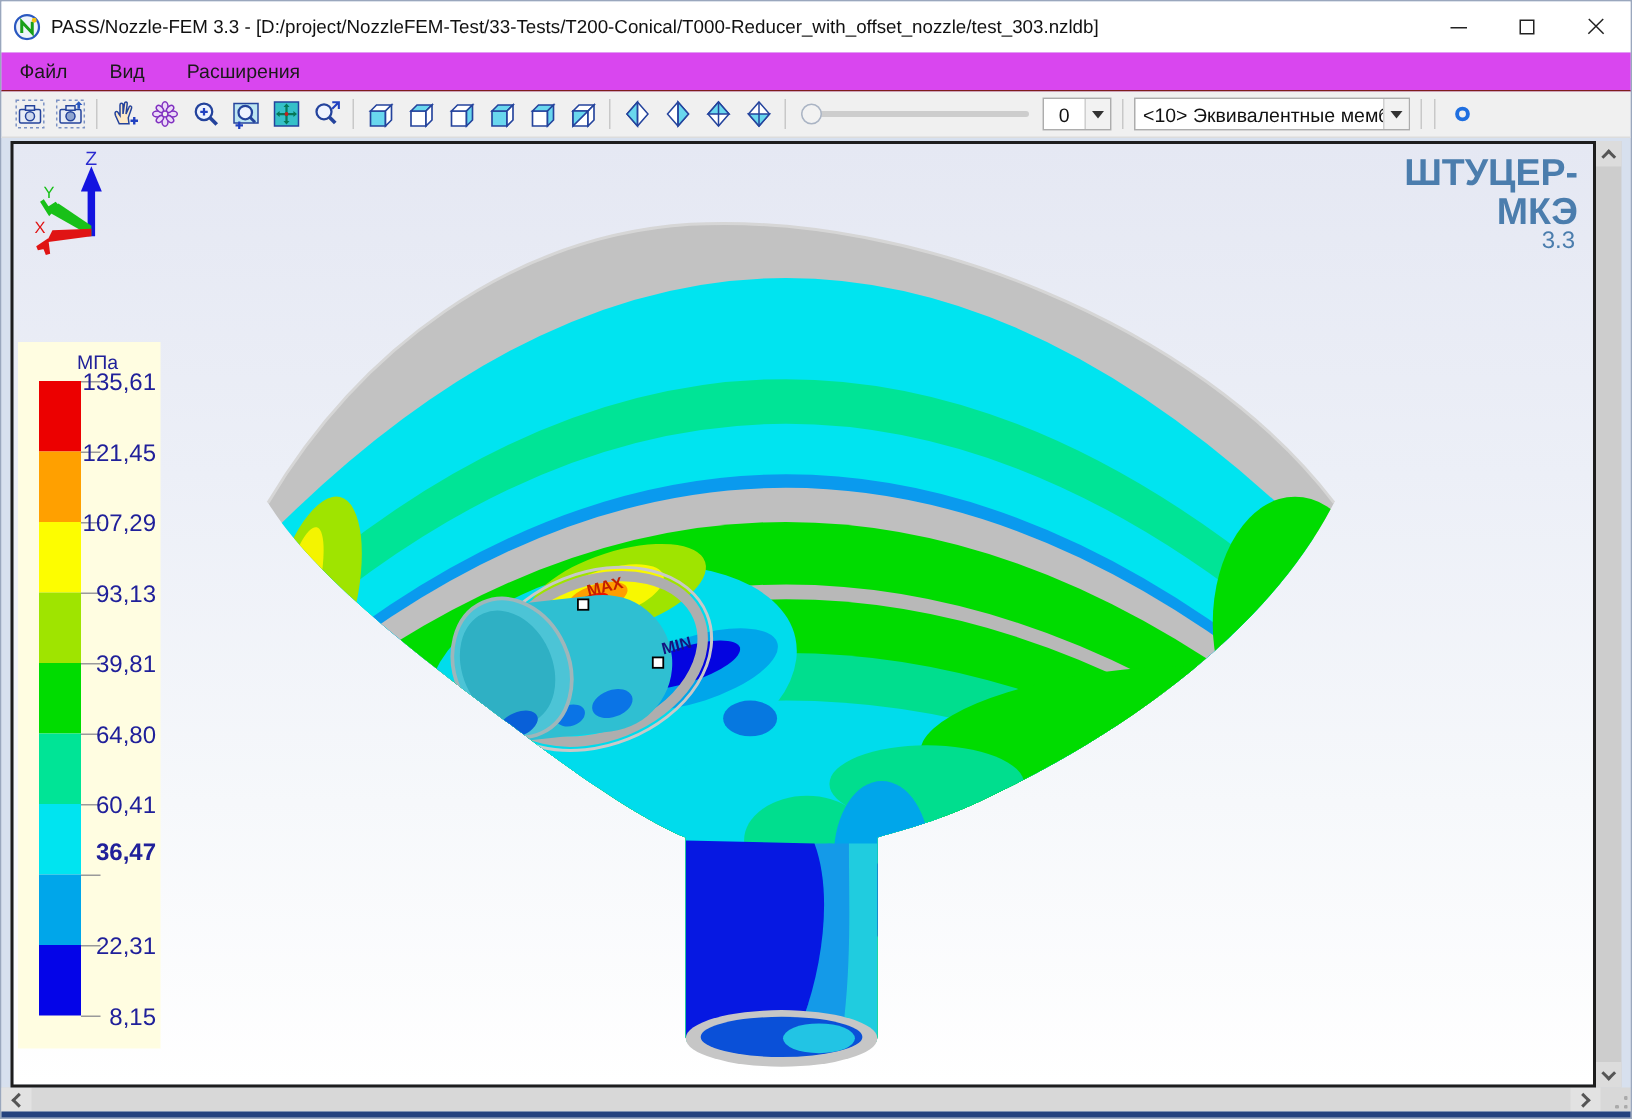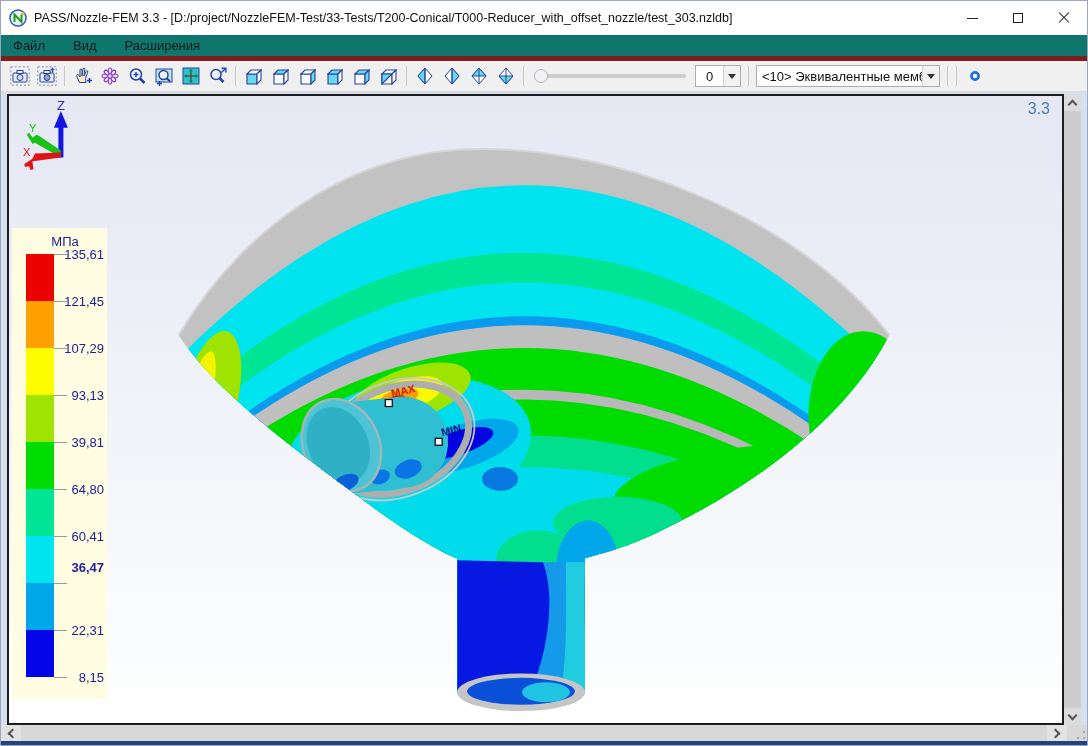--- a/index.html
+++ b/index.html
@@ -16,22 +16,22 @@
   .win-controls { margin-left:auto; display:flex; height:100%; }
   .win-btn { width:46px; height:100%; display:flex; align-items:center; justify-content:center; }
   .glyph-min { width:11px; height:1px; background:#222; }
   .glyph-max { width:10px; height:10px; border:1px solid #222; }
   .glyph-close { position:relative; width:12px; height:12px; }
   .glyph-close:before,.glyph-close:after{ content:""; position:absolute; left:-1px; top:5px;
     width:14px; height:1.4px; background:#222; }
   .glyph-close:before{ transform:rotate(45deg);} .glyph-close:after{ transform:rotate(-45deg);}
 
   
-  .menubar { height:26px; background:#0f766e; display:flex; align-items:stretch;
-    font-size:13px; color:#1a1a1a; flex:0 0 auto; border-bottom:5px solid #7f1d1d;}
+  .menubar { height:26px; background:#d946ef; display:flex; align-items:stretch;
+    font-size:13px; color:#1a1a1a; flex:0 0 auto; border-bottom:1px solid #7f1d1d;}
   .menu-item { padding:0 14px; display:flex; align-items:center; }
   .menu-item:first-child{ padding-left:12px; }
 
   
   .toolbar { height:31px; background:#f0f0f0; display:flex; align-items:center;
     padding-left:5px; flex:0 0 auto; border-bottom:1px solid #dcdcdc; }
   .tb-icons { display:flex; align-items:center; }
   .tb-btn { width:27px; height:26px; display:flex; align-items:center; justify-content:center;
     background:transparent; border:none; }
   .tb-btn svg { width:20px; height:20px; }
@@ -66,21 +66,21 @@
 
   
   .legend { position:absolute; left:3px; top:132px; width:95px; height:471px;
     background:#fffde1; }
   .legend-unit { position:absolute; top:6px; left:30px; width:46px; text-align:center;
     font-size:13px; color:#20209a; }
   .legend-bar { position:absolute; left:14px; top:26px; width:28px; height:423px; }
   .legend-band { width:100%; }
   .legend-tick { position:absolute; left:42px; width:13px; height:1px; background:#9a9a9a; }
   .legend-val { position:absolute; right:3px; width:50px; text-align:right;
-    font-size:13px; color:#20209a; }
+    font-size:16px; color:#20209a; }
 
   
   .vscroll { flex:0 0 17px; margin-left:0; background:#cdcdcd; display:flex;
     flex-direction:column; justify-content:space-between; }
   .scroll-btn { height:17px; width:100%; background:#dcdcdc; display:flex;
     align-items:center; justify-content:center; }
   .hscroll-row { flex:0 0 16px; display:flex; background:#d8d8d8; align-items:stretch; }
   .hscroll-btn { width:20px; background:#e2e2e2; display:flex; align-items:center; justify-content:center; }
   .hscroll-track { flex:1; }
   .grip { width:20px; display:flex; align-items:flex-end; justify-content:flex-end; padding:2px; }
@@ -412,20 +412,21 @@
           <path d="M52,62 L24,46 L30,40 L52,55 Z" fill="#18c018"></path>
           <path d="M24,46 l-5,-8 4,6 6,-4 Z" fill="#18c018" stroke="#18c018" stroke-width="3"></path>
           <text x="20" y="36" font-size="11" fill="#18c018">Y</text>
           <path d="M52,62 L22,66 L26,58 L52,57 Z" fill="#e01414"></path>
           <path d="M22,66 l-6,4 5,-1 2,5 Z" fill="#e01414" stroke="#e01414" stroke-width="3"></path>
           <text x="14" y="60" font-size="11" fill="#e01414">X</text>
         </g>
       </svg>
 
       <div class="logo-block">
+        <div class="logo-name">ШТУЦЕР-МКЭ</div>
         <div class="logo-version">3.3</div>
       </div>
 
       <div class="legend" id="legend">
         <div class="legend-unit">МПа</div>
         <div class="legend-bar" id="legend-bar">
             <div class="legend-band" style="height: 47px; background: rgb(236, 0, 0);"></div>
             <div class="legend-band" style="height: 47px; background: rgb(255, 160, 0);"></div>
             <div class="legend-band" style="height: 47px; background: rgb(253, 253, 0);"></div>
             <div class="legend-band" style="height: 47px; background: rgb(159, 228, 0);"></div>

